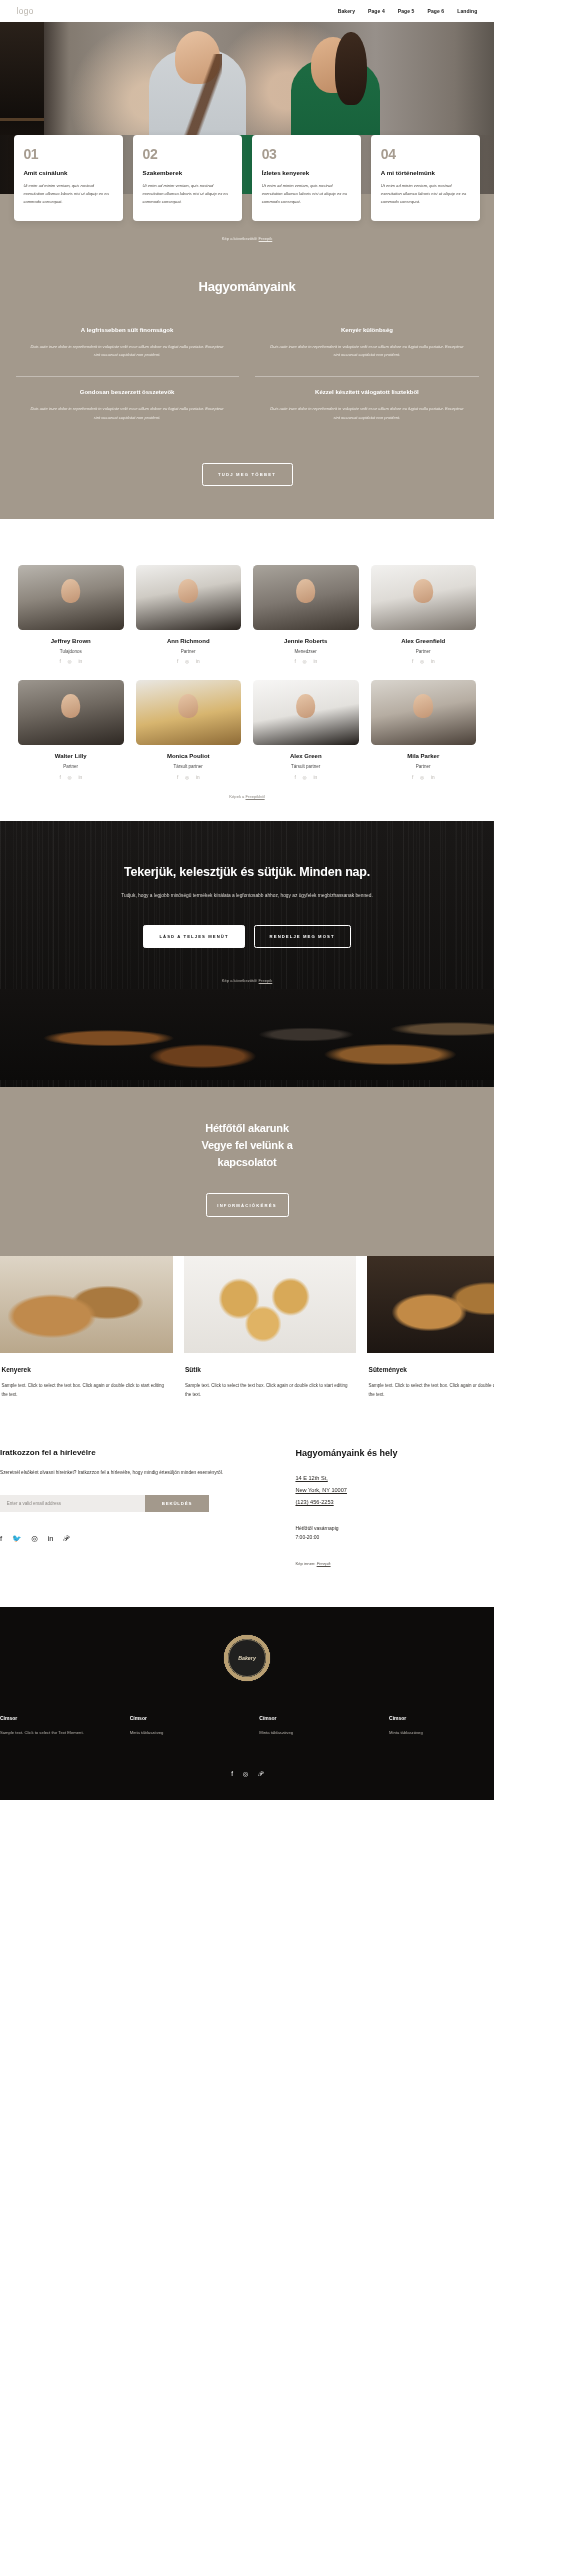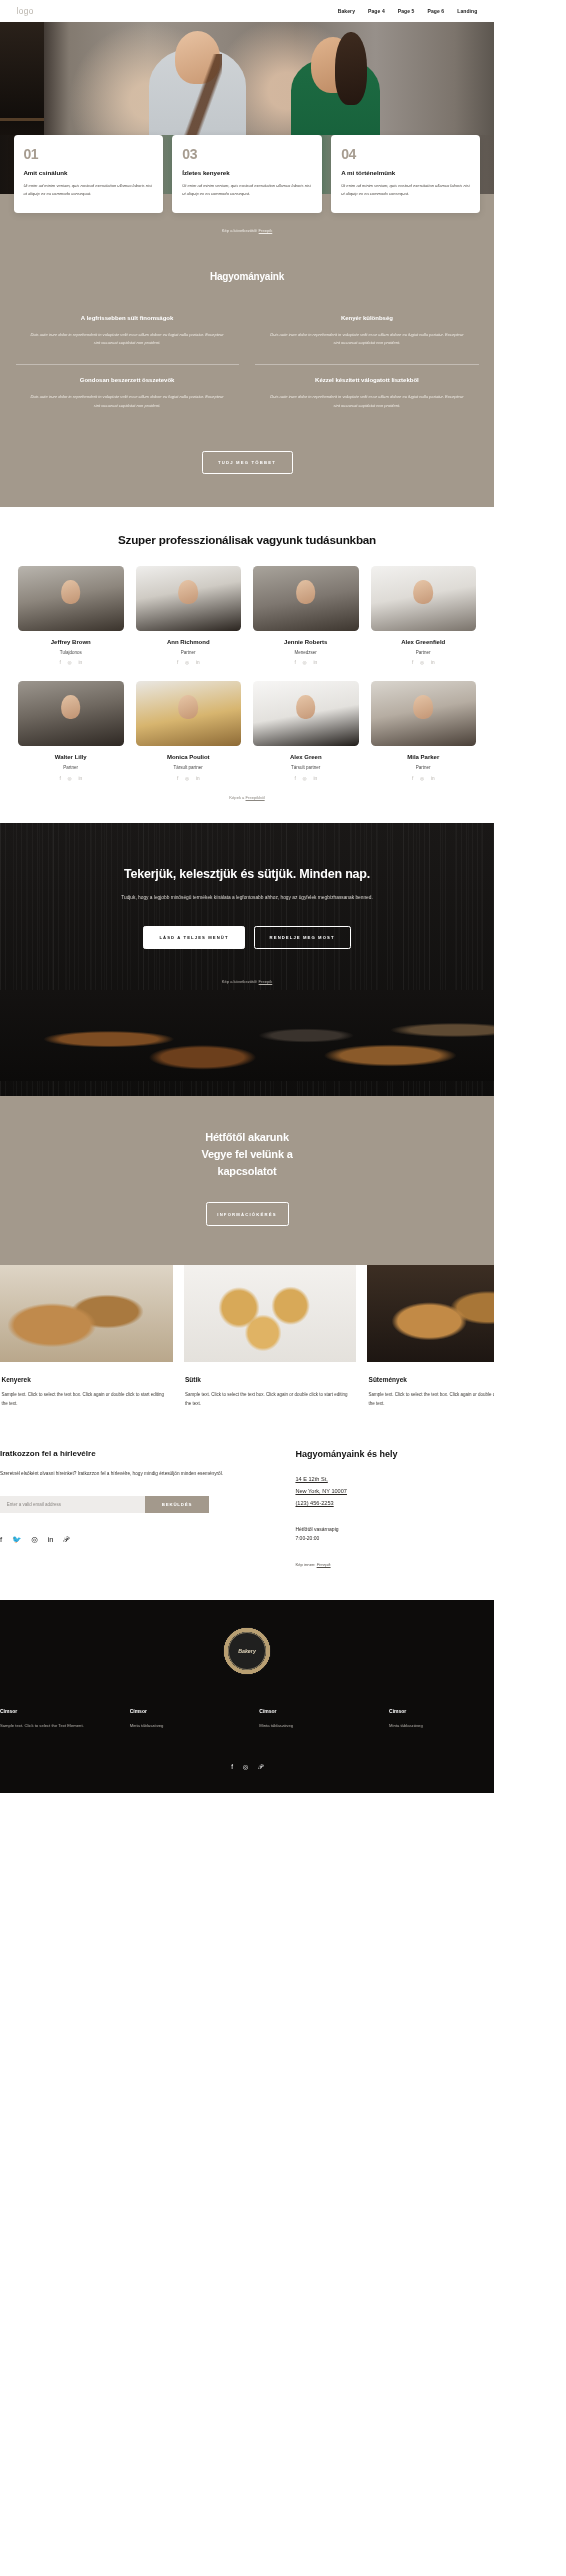--- a/index.html
+++ b/index.html
@@ -103,21 +103,21 @@
   .card-title { font-size:6.2px; font-weight:800; color:#131313; margin-top:7.6px; }
   .card-text {
     font-size:4.1px; font-style:italic; color:#4f4b46; line-height:1.95; margin-top:6.8px;
   }
   .credit { text-align:center; font-size:4.1px; color:#efece7; padding:15px 0 0; }
   .credit a, .credit .lk { color:#efece7; text-decoration:underline; }
 
   
   .traditions { background:#a3998c; padding:18px 0 33px; }
   .trad-title {
-    text-align:center; color:#fff; font-size:10px; font-weight:800; letter-spacing:-0.2px;
+    text-align:center; color:#fff; font-size:13px; font-weight:800; letter-spacing:-0.2px;
   }
   .trad-grid {
     margin:21px auto 0; width:463px; display:grid; grid-template-columns:1fr 1fr;
     column-gap:16.6px;
   }
   .trad-cell { padding:10.6px 13.6px 16.6px; text-align:center; border-bottom:0.8px solid rgba(255,255,255,.35); }
   .trad-cell.last { border-bottom:none; }
   .trad-h { font-size:6px; font-weight:700; color:#fff; line-height:1.5; }
   .trad-p { font-size:4.1px; font-style:italic; color:#f0ece6; line-height:2.05; margin-top:8.3px; }
   .btn-outline {
@@ -152,21 +152,21 @@
   .p6 { background:linear-gradient(170deg,#e9e7e3 0%,#d7b56f 55%,#8d6a36 100%); }
   .p7 { background:linear-gradient(170deg,#f7f6f5 0%,#e3e1dd 50%,#1f1b18 100%); }
   .p8 { background:linear-gradient(170deg,#d9d5ce 0%,#b6ada2 45%,#4a4038 100%); }
   .m-face {
     position:absolute; left:50%; top:22%; width:19.7px; height:24px; transform:translateX(-50%);
     border-radius:50% 50% 44% 44%; background:linear-gradient(160deg,#e7c5a6,#c49573); opacity:.95;
   }
 
   
   .dark {
-    position:relative; background:#151313; padding:44px 0 15px; overflow:hidden;
+    position:relative; background:#151313; padding:44px 0 7px; overflow:hidden;
   }
   .dark-grain {
     position:absolute; inset:0;
     background:
       repeating-linear-gradient(90deg, rgba(255,255,255,.035) 0 0.8px, rgba(0,0,0,0) 0.8px 5.3px),
       repeating-linear-gradient(90deg, rgba(255,255,255,.02) 0 1.5px, rgba(0,0,0,0) 1.5px 13px),
       linear-gradient(180deg,#1a1817,#0e0d0c);
   }
   .dark-inner { position:relative; z-index:3; }
   .dark-h { text-align:center; color:#fff; font-size:12.5px; font-weight:800; letter-spacing:-0.2px; }
@@ -226,21 +226,21 @@
       radial-gradient(ellipse at 36% 58%, #c28a46 0 20%, rgba(0,0,0,0) 24%),
       radial-gradient(ellipse at 70% 44%, #a87637 0 18%, rgba(0,0,0,0) 22%),
       linear-gradient(180deg,#3c2e23,#1d1612);
   }
   .prod-body { padding:13.6px 1.5px 0; }
   .prod-name { font-size:6.5px; font-weight:800; color:#141414; }
   .prod-text { font-size:4.5px; color:#3f3c38; line-height:2; margin-top:7.6px; }
 
   
   .foot { background:#fff; padding:41px 0 33px; }
-  .foot-grid { width:499px; margin:0 auto; display:grid; grid-template-columns:1.25fr 1fr; column-gap:41px; }
+  .foot-grid { width:499px; margin:8px auto; display:grid; grid-template-columns:1.25fr 1fr; column-gap:41px; }
   .foot-h { font-size:8px; font-weight:800; color:#141414; }
   .foot-h.big { font-size:9px; }
   .foot-p { font-size:4.7px; color:#35322f; line-height:2.05; margin-top:10.6px; }
   .subscribe { display:flex; margin-top:18px; height:16.6px; width:209px; }
   .subscribe input {
     flex:1; border:none; background:#eeecea; padding:0 6.8px; font-size:4.5px; color:#1c1a18;
     font-family:"Liberation Sans", sans-serif; outline:none;
   }
   .subscribe input::placeholder { color:#8c8884; }
   .subscribe button {
@@ -299,20 +299,25 @@
   <div class="cards-band">
     <div class="cards-band-photo"></div>
 
     <div class="cards">
       <div class="card">
         <div class="card-num">01</div>
         <div class="card-title">Amit csinálunk</div>
         <div class="card-text">Ut enim ad minim veniam, quis nostrud exercitation ullamco laboris nisi ut aliquip ex ea commodo consequat.</div>
       </div>
       <div class="card">
+        <div class="card-num">02</div>
+        <div class="card-title">Szakemberek</div>
+        <div class="card-text">Ut enim ad minim veniam, quis nostrud exercitation ullamco laboris nisi ut aliquip ex ea commodo consequat.</div>
+      </div>
+      <div class="card">
         <div class="card-num">03</div>
         <div class="card-title">Ízletes kenyerek</div>
         <div class="card-text">Ut enim ad minim veniam, quis nostrud exercitation ullamco laboris nisi ut aliquip ex ea commodo consequat.</div>
       </div>
       <div class="card">
         <div class="card-num">04</div>
         <div class="card-title">A mi történelmünk</div>
         <div class="card-text">Ut enim ad minim veniam, quis nostrud exercitation ullamco laboris nisi ut aliquip ex ea commodo consequat.</div>
       </div>
     </div>
@@ -338,21 +343,20 @@
       </div>
       <div class="trad-cell last">
         <div class="trad-h">Kézzel készített válogatott lisztekből</div>
         <div class="trad-p">Duis aute irure dolor in reprehenderit in voluptate velit esse cillum dolore eu fugiat nulla pariatur. Excepteur sint occaecat cupidatat non proident.</div>
       </div>
     </div>
     <button class="btn-outline">TUDJ MEG TÖBBET</button>
   </div>
 
   <div class="team">
-    <div class="team-title">Szuper professzionálisak vagyunk tudásunkban</div>
     <div class="team-grid">
 
       <div class="member">
         <div class="m-photo p1">
             <div class="m-face"></div>
           </div>
         <div class="m-name">Jeffrey Brown</div>
         <div class="m-role">Tulajdonos</div>
         <div class="m-social">
           <span>f</span>

